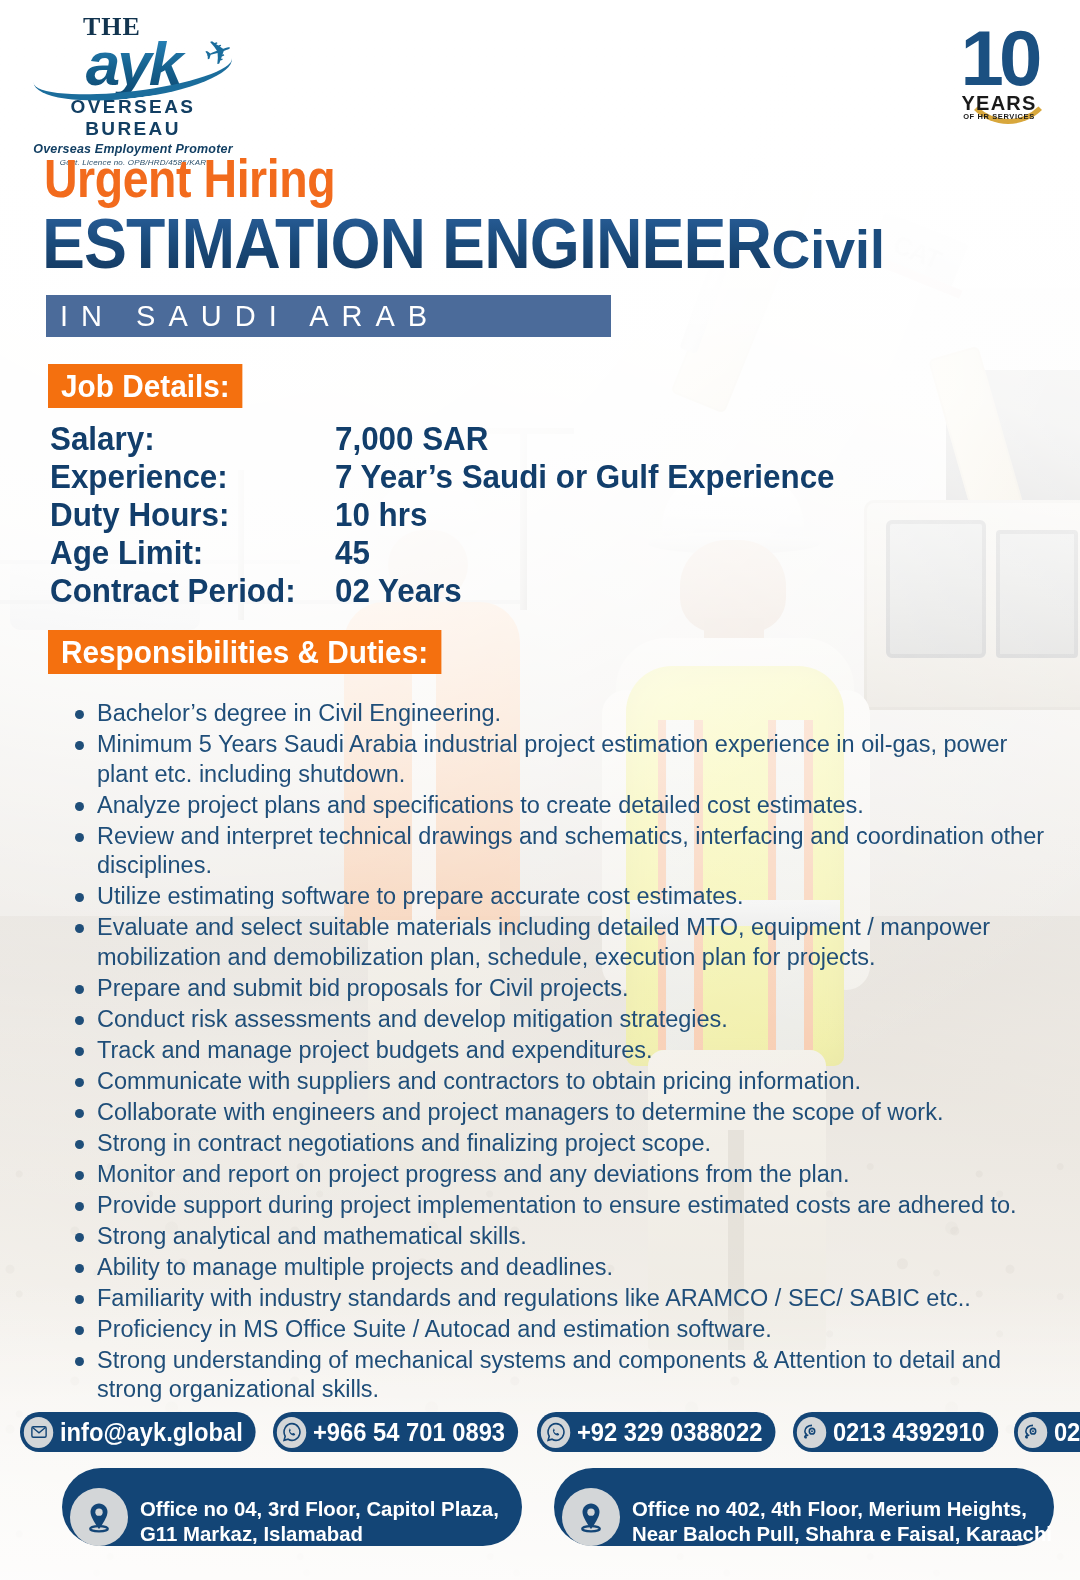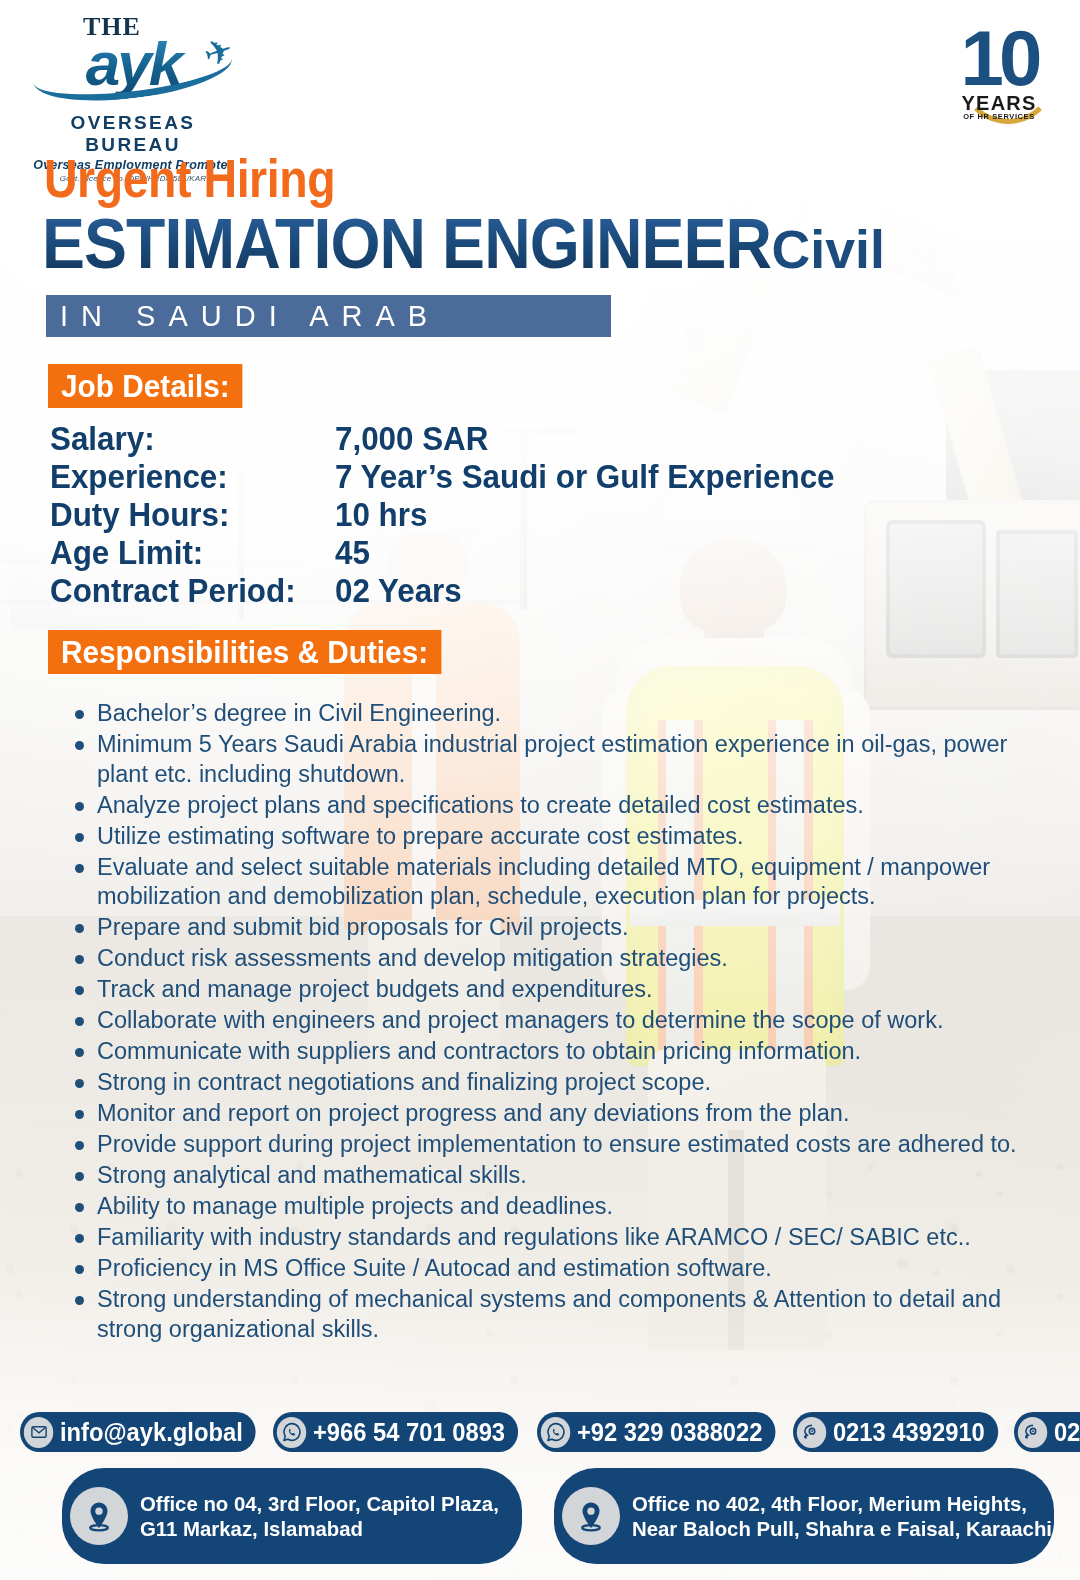--- a/index.html
+++ b/index.html
@@ -258,21 +258,21 @@
     letter-spacing:-3px;
   }
   .logo-plane { position:absolute; right:6px; top:-2px; font-size:34px; color:#1b6d9c; transform:rotate(-18deg); }
   .logo-swoosh {
     position:absolute; left:6px; bottom:-2px; width:200px; height:26px;
     border-bottom:7px solid #1b6d9c; border-radius:0 0 60% 60%/0 0 100% 100%;
     transform: rotate(-7deg);
   }
   .logo-ob {
     font-family:"Liberation Sans", sans-serif; font-weight:bold;
-    font-size:19px; color:#123f63; letter-spacing:2.4px; margin-top:16px;
+    font-size:19px; color:#123f63; letter-spacing:2.4px; margin-top:0;
   }
   .logo-oep {
     font-family:"Liberation Sans", sans-serif; font-style:italic; font-weight:bold;
     font-size:12.5px; color:#123f63; letter-spacing:.2px; margin-top:2px;
   }
   .logo-lic {
     font-family:"Liberation Sans", sans-serif; font-style:italic;
     font-size:8px; color:#2b4f6b; letter-spacing:.2px; margin-top:2px;
   }
 
@@ -393,22 +393,22 @@
     font-size:19px; font-weight:bold;
   }
   .pill .ic svg { display:block; }
 
   
   .addr-row {
     position:absolute; left:62px; top:1468px; width:990px;
     display:flex; gap:32px;
   }
   .addr {
-    background:#134576; border-radius:42px; height:96px;
-    display:flex; align-items:center; gap:12px; padding:0 22px 0 8px;
+    background:#134576; border-radius:42px; height:78px;
+    display:flex; align-items:flex-end; gap:12px; padding:0 22px 0 8px;
     color:#ffffff;
   }
   .addr .pin {
     width:58px; height:58px; flex:0 0 58px; border-radius:50%;
     background:#d3d6d8; display:flex; align-items:center; justify-content:center;
   }
   .addr .lines {
     font-family:"Liberation Sans", sans-serif; font-weight:bold;
     font-size:21px; line-height:25px;
     transform: scaleX(.97); transform-origin:left center;
@@ -536,27 +536,28 @@
         <div class="val">02 Years</div>
       </div>
     </div>
 
     <div class="tag tag-resp">Responsibilities &amp; Duties:</div>
     <div class="resp">
       <ul id="resp-list">
           <li>Bachelor’s degree in Civil Engineering.</li>
           <li>Minimum 5 Years Saudi Arabia industrial project estimation experience in oil-gas, power plant etc. including shutdown.</li>
           <li>Analyze project plans and specifications to create detailed cost estimates.</li>
+          <li>Review and interpret technical drawings and schematics, interfacing and coordination other disciplines.</li>
           <li>Utilize estimating software to prepare accurate cost estimates.</li>
           <li>Evaluate and select suitable materials including detailed MTO, equipment / manpower mobilization and demobilization plan, schedule, execution plan for projects.</li>
           <li>Prepare and submit bid proposals for Civil projects.</li>
           <li>Conduct risk assessments and develop mitigation strategies.</li>
           <li>Track and manage project budgets and expenditures.</li>
+          <li>Communicate with suppliers and contractors to obtain pricing information.</li>
           <li>Collaborate with engineers and project managers to determine the scope of work.</li>
-          <li>Communicate with suppliers and contractors to obtain pricing information.</li>
           <li>Strong in contract negotiations and finalizing project scope.</li>
           <li>Monitor and report on project progress and any deviations from the plan.</li>
           <li>Provide support during project implementation to ensure estimated costs are adhered to.</li>
           <li>Strong analytical and mathematical skills.</li>
           <li>Ability to manage multiple projects and deadlines.</li>
           <li>Familiarity with industry standards and regulations like ARAMCO / SEC/ SABIC etc..</li>
           <li>Proficiency in MS Office Suite / Autocad and estimation software.</li>
           <li>Strong understanding of mechanical systems and components &amp; Attention to detail and strong organizational skills.</li>
         </ul>
     </div>

